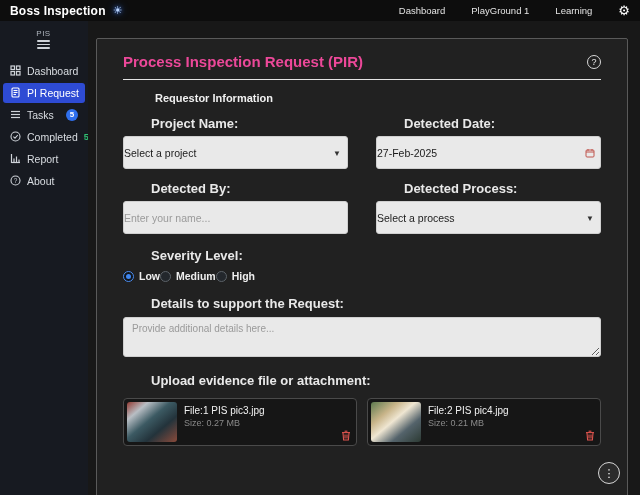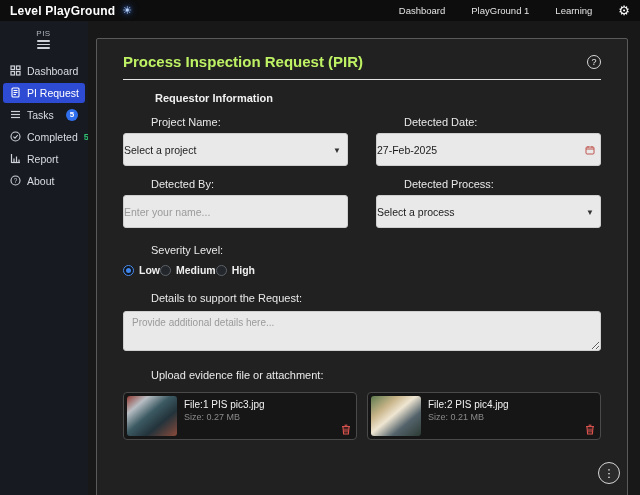--- a/index.html
+++ b/index.html
@@ -33,30 +33,30 @@
   .badge-blue { background:#2f6fed; color:#fff; font-size:8px; font-weight:700;
     min-width:12px; height:12px; border-radius:50%; display:flex; align-items:center;
     justify-content:center; }
   .badge-green { color:#2fbf71; font-size:9px; font-weight:700; }
 
   
   .main { flex:1; background:#181818; padding:17px 12px 0 8px; }
   .card { background:#212121; border:1px solid #5a5a5a; border-radius:2px;
     height:600px; padding:14px 26px 0 26px; position:relative; }
   .card-head { display:flex; align-items:flex-start; justify-content:space-between; }
-  .page-title { font-size:15px; font-weight:700; color:#bef264; padding-bottom:9px; }
+  .page-title { font-size:15px; font-weight:700; color:#ec4899; padding-bottom:9px; }
   .help { width:14px; height:14px; border:1px solid #d8d8d8; border-radius:50%;
     color:#e8e8e8; font-size:9px; display:flex; align-items:center; justify-content:center;
     cursor:pointer; flex:none; margin-top:2px; }
   .title-rule { border:none; border-top:1px solid #e3e3e3; margin:0 0 12px 0; }
   .section-title { font-size:11px; font-weight:700; color:#f0f0f0; margin-bottom:12px;margin-left:32px; }
 
   .grid2 { display:grid; grid-template-columns:1fr 1fr; column-gap:28px; row-gap:12px; }
   .fgroup { display:flex; flex-direction:column; }
-  .flabel { font-size:11px; font-weight:400; color:#e9e9e9; margin-bottom:5px;padding-left:28px; }
+  .flabel { font-size:13px; font-weight:700; color:#e9e9e9; margin-bottom:5px;padding-left:28px; }
   .ctrl-wrap { position:relative; }
   select.ctrl, input.ctrl { width:100%; height:33px; background:#e9e9e9; color:#1c1c1c;
     border:1px solid #cfcfcf; border-radius:3px; font-size:10.5px; padding:0 0;
     font-family:"Liberation Sans", sans-serif; appearance:none; -webkit-appearance:none; outline:none; }
   input.ctrl::placeholder { color:#9a9a9a; }
   .chev { position:absolute; right:7px; top:50%; transform:translateY(-50%);
     font-size:8px; color:#333; pointer-events:none; }
   .cal-ic { position:absolute; right:6px; top:50%; transform:translateY(-50%);
     display:flex; pointer-events:none; }
 
@@ -96,21 +96,21 @@
     display:flex; align-items:center; justify-content:center; font-size:11px;
     cursor:pointer; line-height:1; }
 
   svg { display:block; }
 </style>
 </head>
 <body>
 
 <div class="navbar">
   <div class="brand-wrap">
-    <span class="brand">Level PlayGround</span>
+    <span class="brand">Boss Inspection</span>
     <span class="sun">☀</span>
   </div>
   <div class="nav-links">
     <span class="nav-link">Dashboard</span>
     <span class="nav-link">PlayGround 1</span>
     <span class="nav-link">Learning</span>
     <span class="gear">⚙</span>
   </div>
 </div>
 

